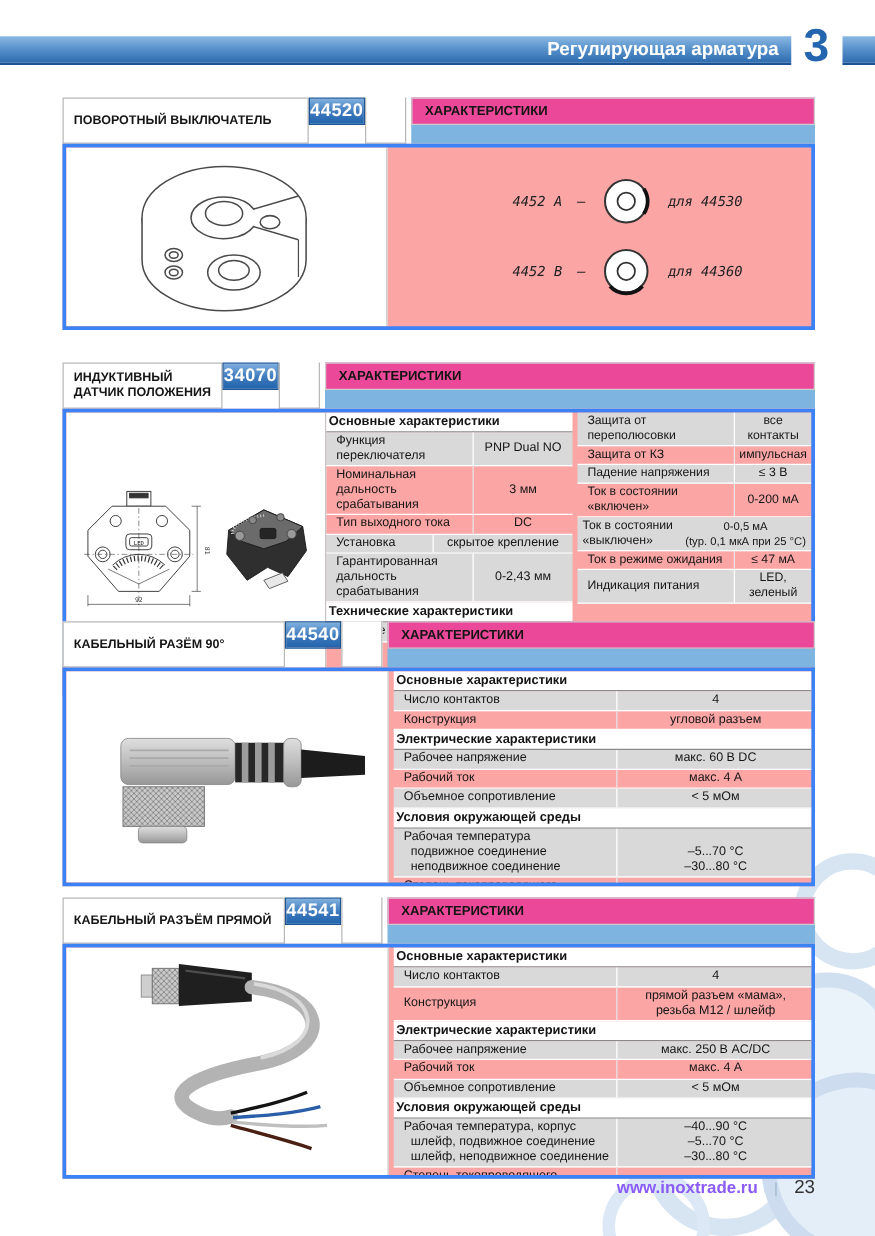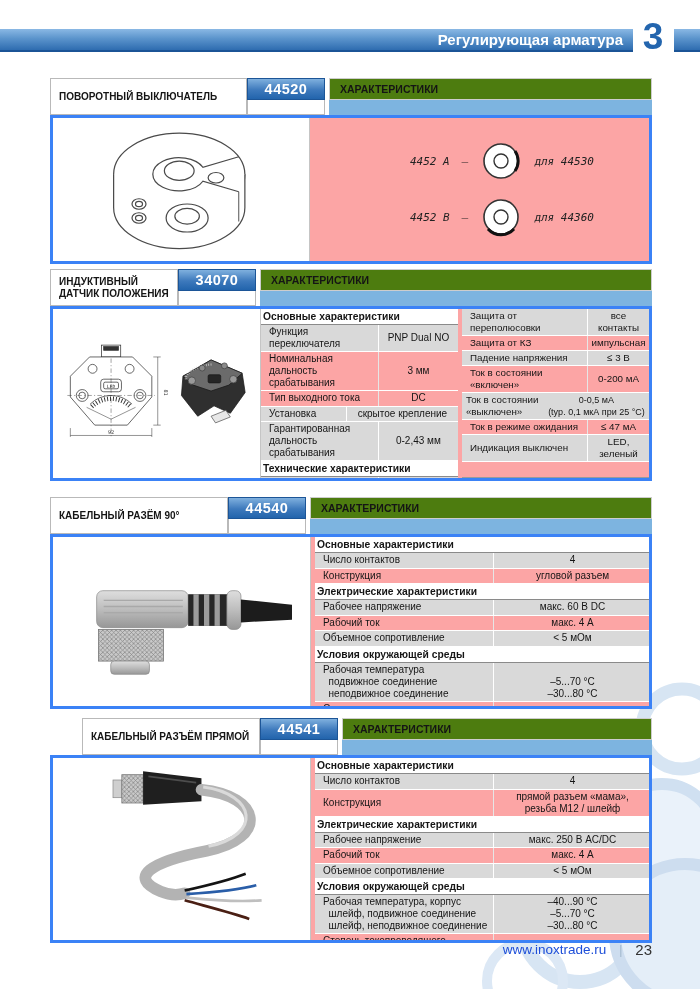--- a/index.html
+++ b/index.html
@@ -22,42 +22,42 @@
     text-align:center; font-size:37px; line-height:38px; font-weight:bold; color:#2365ae;
   }
   .header-tab {
     position:absolute; left:674px; top:29px; width:26px; height:23px; z-index:2;
     background: linear-gradient(180deg,#8ab8e4 0%,#5b94cc 45%,#2e6cb0 100%);
     border-bottom:2px solid #1b5496;
   }
   
   .sec { position:absolute; left:50px; width:602px; z-index:2; }
   .s1 { top:78px;  height:186px; }
-  .s2 { top:269px; height:212px; }
+  .s2 { top:290px; height:267px; }
   .s3 { top:497px; height:212px; }
-  .s4 { top:718px; height:225px;padding-left:32px; }
+  .s4 { top:718px; height:225px; }
   .sec-head { display:flex; height:37px; }
   .name-cell {
     border:1px solid #b9b9b9; background:#fff;
     display:flex; align-items:center; padding:0 4px 0 8px;
     font-weight:bold; font-size:10px; line-height:11.5px;
   }
   .s1 .name-cell { width:197px; } .s2 .name-cell { width:128px; }
   .s3 .name-cell { width:178px; } .s4 .name-cell { width:178px; }
-  .code-col { width:78px; display:flex; flex-direction:column; }
+  .code-col { width:78px; display:flex; flex-direction:row; }
   .code-box {
     height:22px; background:linear-gradient(180deg,#7fb0de 0%,#3d79bc 55%,#2264ac 100%);
     display:flex; align-items:center; justify-content:center;
     color:#fff; font-weight:bold; font-size:14.5px; letter-spacing:.5px;
     border:1px solid #1c5597;
   }
   .code-under { flex:1; border:1px solid #b9b9b9; border-top:none; background:#fff; }
   .head-right { flex:1; margin-left:4px; display:flex; flex-direction:column; }
   .char-cell {
-    height:22px; border:1px solid #cdcdcd; background:#4d7c0f;
+    height:22px; border:1px solid #cdcdcd; background:#ec4899;
     display:flex; align-items:center; padding-left:10px;
     font-weight:bold; font-size:10.5px;
   }
   .blue-bar { flex:1; background:#7db4e0; }
   .sec-body {
     position:absolute; left:0; right:0; bottom:0; top:37px;
     border:3px solid #3b82f6; background:#fca5a5; overflow:hidden;
   }
   .img-cell {
     position:absolute; left:0; top:0; bottom:0; border-right:1px solid #c5c5c5;
@@ -100,21 +100,21 @@
   .tblB .val { width:62px; }
   .tblB .row.wide .lbl { flex:0 0 82px; padding-left:4px; }
   .tblB .row.wide .val { flex:1; font-size:9px; border-left:none; }
   .tblC .val { width:158px; }
   .row.tall { min-height:25px; } .row.tall3 { min-height:36px; } .row.last { min-height:16px; }
   
   .footer {
     position:absolute; top:941px; left:0; width:652px; z-index:2;
     display:flex; justify-content:flex-end; align-items:center; gap:13px;
   }
-  .site { color:#1d4ed8; font-size:13.5px; text-decoration:none; }
+  .site { color:#8b5cf6; font-size:13.5px; text-decoration:none;font-weight:bold; }
   .sep { color:#9fb6cc; font-size:12px; }
   .pagenum { color:#333; font-size:15px; }
   
   .watermark { position:absolute; right:0; bottom:0; z-index:0; }
   svg text { font-family:"DejaVu Sans Mono", monospace; }
 </style>
 </head>
 <body>
 
 <div class="page">
@@ -293,21 +293,21 @@
               <div class="lbl">Ток в состоянии
 «выключен»</div>
               <div class="val">0-0,5 мА
 (typ. 0,1 мкА при 25 °C)</div>
             </div>
           <div class="row">
               <div class="lbl">Ток в режиме ожидания</div>
               <div class="val">≤ 47 мА</div>
             </div>
           <div class="row g">
-              <div class="lbl">Индикация выключен</div>
+              <div class="lbl">Индикация питания</div>
               <div class="val">LED, зеленый</div>
             </div>
 
         </div>
       </div>
     </div>
   </div>
 
   <div class="sec s3">
     <div class="sec-head">

